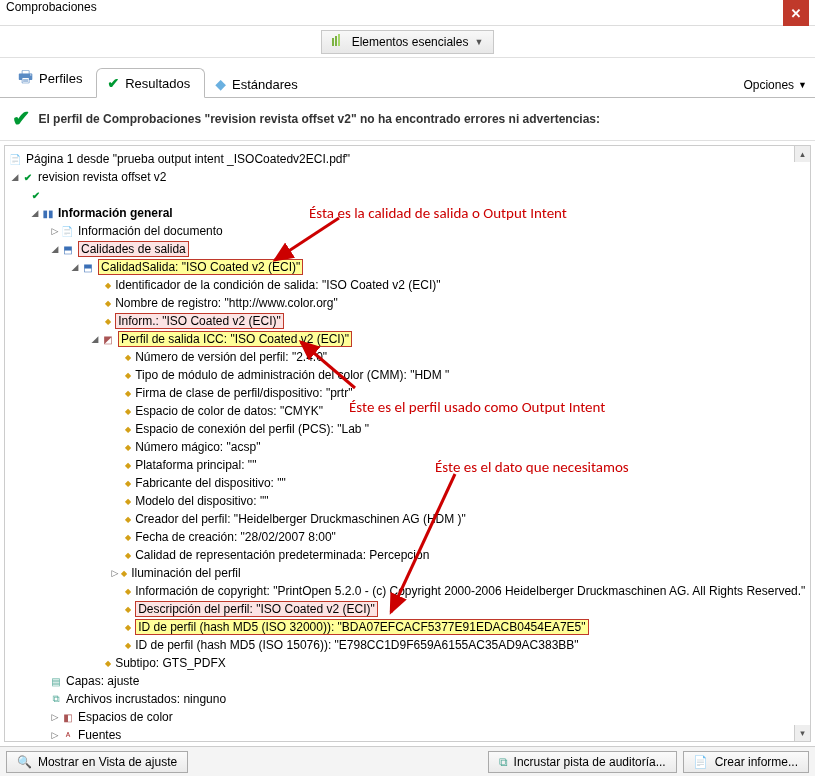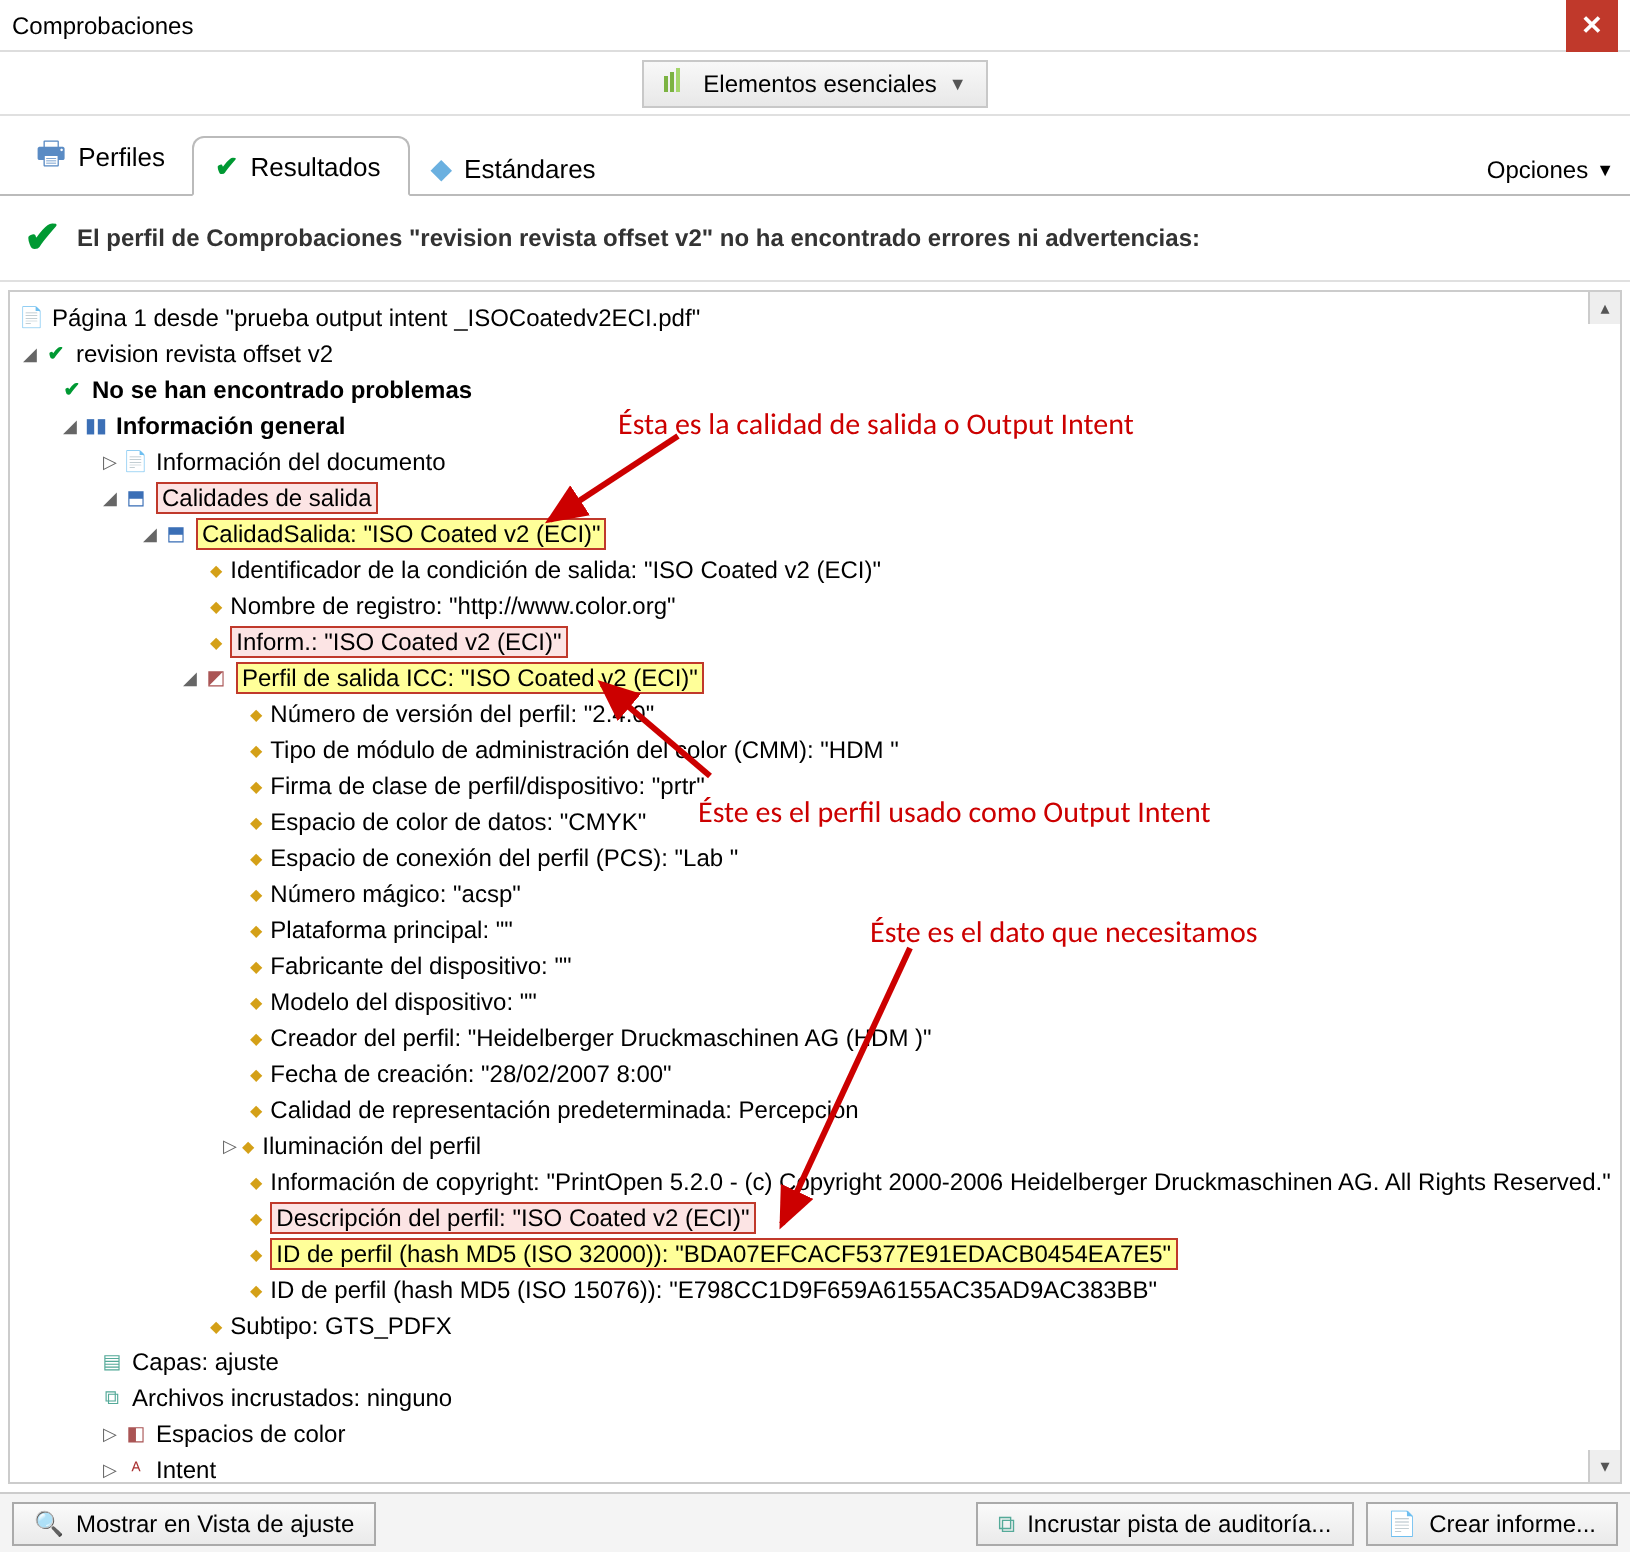--- a/index.html
+++ b/index.html
@@ -1,17 +1,17 @@
 <!DOCTYPE html>
 <html><head>
 <meta charset="utf-8">
 <style>
 * { box-sizing: border-box; margin: 0; padding: 0; }
 body { font-family: "Segoe UI", Tahoma, sans-serif; font-size: 12px; color: #000; background: #f0f0f0; width: 815px; height: 776px; overflow: hidden; display: flex; flex-direction: column; }
-.titlebar { height: 26px; background: #fff; border-bottom: 1px solid #ddd; display: flex; align-items: center; padding: 0 6px; }
+.titlebar { height: 26px; background: #fff; border-bottom: 1px solid #ddd; display: flex; padding: 0 6px; }
 .titlebar-title { flex: 1; font-size: 12px; }
 .titlebar-close { width: 26px; height: 26px; background: #c0392b; color: #fff; display: flex; align-items: center; justify-content: center; cursor: pointer; font-size: 13px; font-weight: bold; }
 .top-bar { height: 32px; background: #fff; display: flex; align-items: center; justify-content: center; border-bottom: 1px solid #e0e0e0; }
 .essence-btn { border: 1px solid #c8c8c8; background: linear-gradient(#f8f8f8,#e8e8e8); padding: 3px 10px; display: flex; align-items: center; gap: 6px; font-size: 12px; cursor: pointer; height: 24px; }
 .essence-btn .caret { font-size: 9px; color: #555; }
 .tabs-row { height: 40px; background: #fff; display: flex; align-items: flex-end; padding: 0 8px; gap: 0; position: relative; }
 .tab { display: flex; align-items: center; gap: 6px; padding: 6px 14px 6px 10px; font-size: 13px; cursor: pointer; border-top-left-radius: 6px; border-top-right-radius: 6px; position: relative; }
 .tab.active { background: #fff; border: 1px solid #bbb; border-bottom: 1px solid #fff; z-index: 2; font-weight: normal; }
 .tab-underline { position: absolute; bottom: 0; left: 0; right: 0; height: 1px; background: #bbb; z-index: 1; }
 .options-link { margin-left: auto; display: flex; align-items: center; gap: 4px; padding: 6px 0; font-size: 12px; cursor: pointer; justify-content: center; }
@@ -128,21 +128,20 @@
           <span class="ico ico-pdf">📄</span>
           <span>Página 1 desde "prueba output intent _ISOCoatedv2ECI.pdf"</span>
         </div>
       <div class="row" style="padding-left:4px">
           <span class="disclose">◢</span>
           <span class="ico ico-check">✔</span>
           <span>revision revista offset v2</span>
         </div>
       <div class="row" style="padding-left:24px">
           <span class="ico ico-check">✔</span>
-          <span class="bold">No se han encontrado problemas</span>
         </div>
       <div class="row" style="padding-left:24px">
           <span class="disclose">◢</span>
           <span class="ico ico-bars">▮▮</span>
           <span class="bold">Información general</span>
         </div>
       <div class="row" style="padding-left:44px">
           <span class="disclose">▷</span>
           <span class="ico ico-doc">📄</span>
           <span>Información del documento</span>
@@ -256,21 +255,21 @@
           <span>Archivos incrustados: ninguno</span>
         </div>
       <div class="row" style="padding-left:44px">
           <span class="disclose">▷</span>
           <span class="ico ico-color">◧</span>
           <span>Espacios de color</span>
         </div>
       <div class="row" style="padding-left:44px">
           <span class="disclose">▷</span>
           <span class="ico ico-font">ᴬ</span>
-          <span>Intent</span>
+          <span>Fuentes</span>
         </div>
     </div>
   </div>
 </div>
 
 <div class="footer-row">
   <div class="footer-btn">
     <span style="color:#555">🔍</span>
     <span>Mostrar en Vista de ajuste</span>
   </div>

